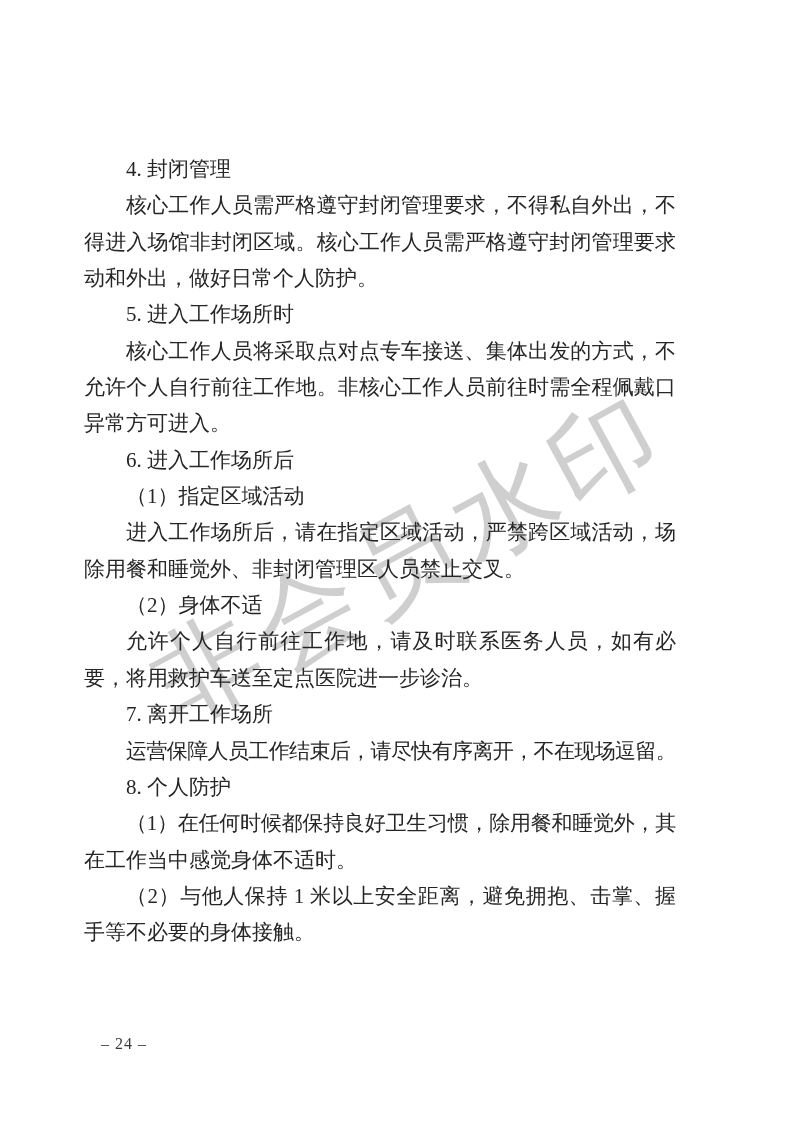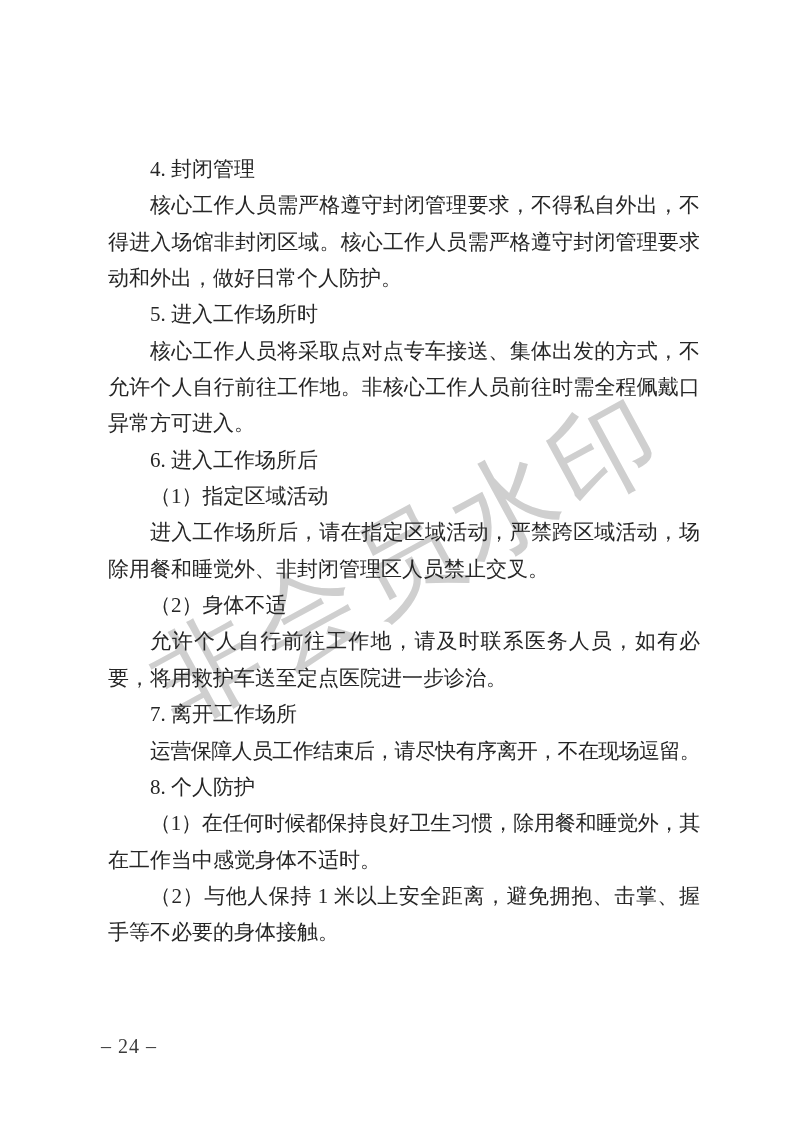--- a/index.html
+++ b/index.html
@@ -24,21 +24,21 @@
     font-size: 105px;
     letter-spacing: 8px;
     color: #cfcfcf;
     white-space: nowrap;
     z-index: 1;
     font-family: "Liberation Sans", "DejaVu Sans", sans-serif;
     user-select: none;
   }
   .doc-body {
     position: absolute;
-    left: 108px;
+    left: 84px;
     top: 151px;
     width: 592px;
     z-index: 2;
     font-size: 21px;
     color: #262626;
   }
   .line {
     height: 36.35px;
     line-height: 36.35px;
     text-align: left;
@@ -48,21 +48,21 @@
     text-align: justify;
     text-align-last: justify;
   }
   .line.compress { letter-spacing: -0.8px; }
   .line.tight { letter-spacing: -0.35px; }
   .page-number {
     position: absolute;
     left: 101px;
     top: 1035px;
     z-index: 2;
-    font-size: 20px;
+    font-size: 16px;
     letter-spacing: 1px;
     color: #3b3b3b;
   }
 </style>
 </head>
 <body>
 
 <div class="page">
   <div class="watermark">非会员水印</div>
 

